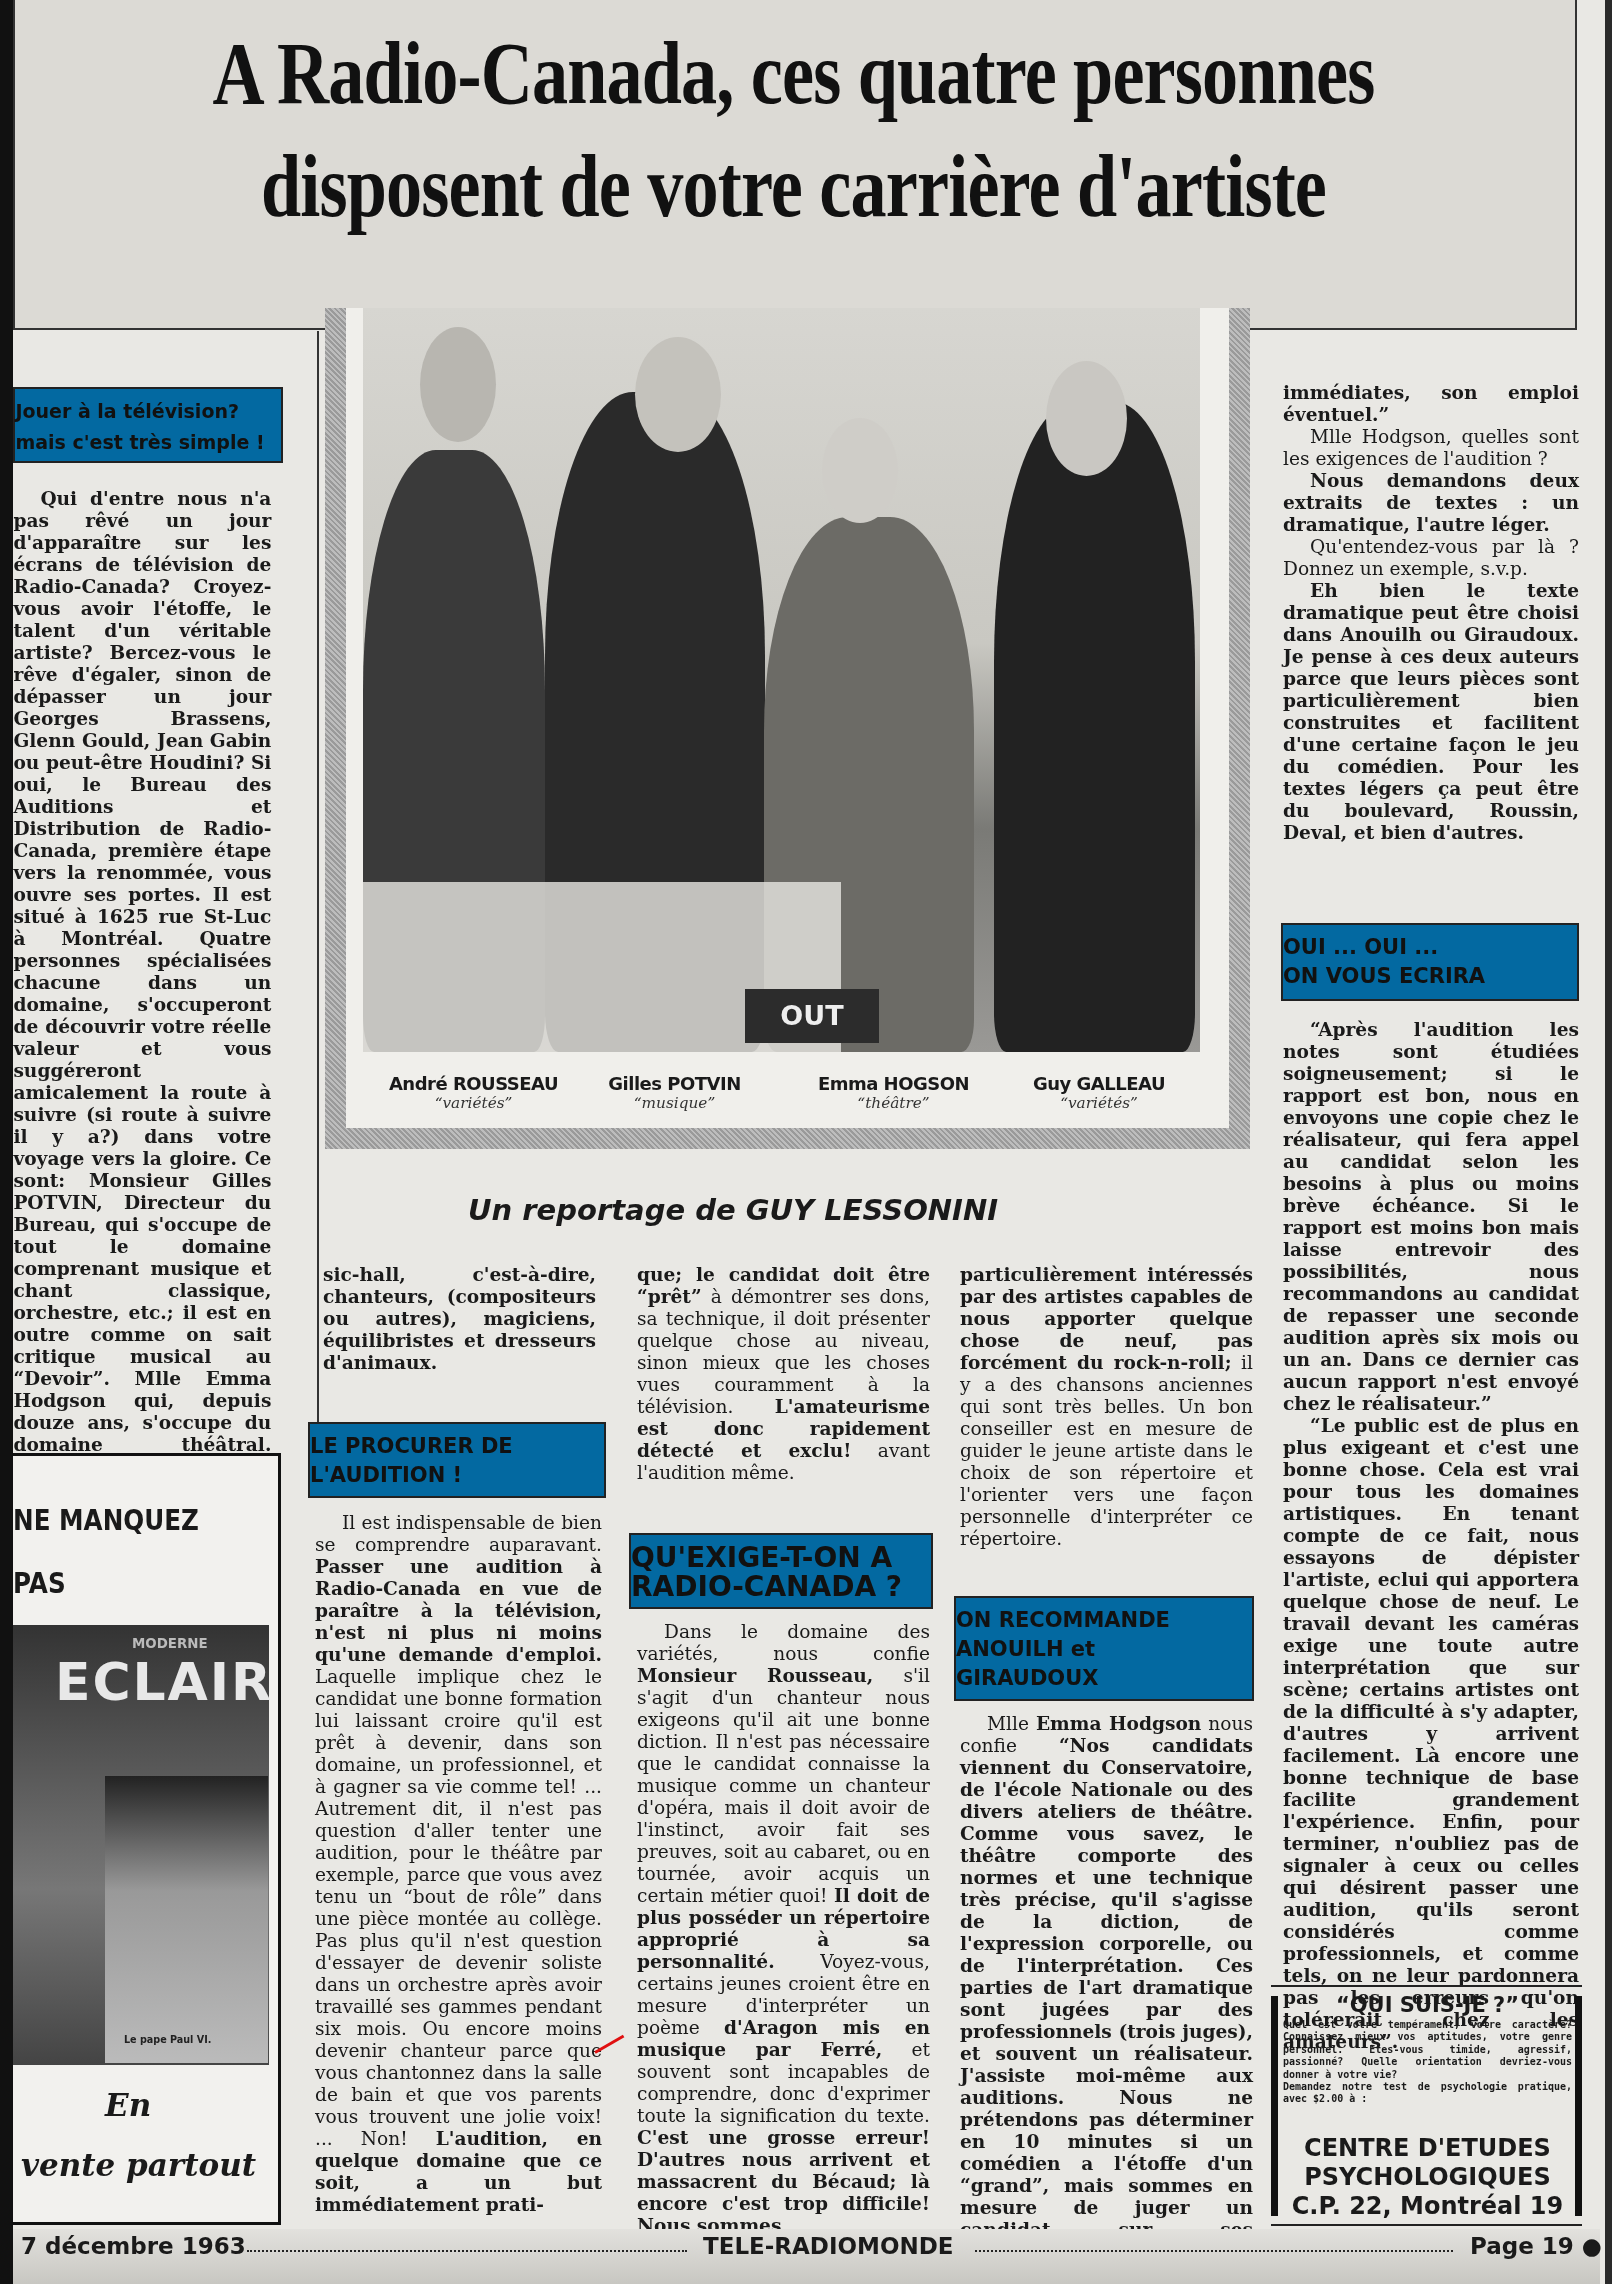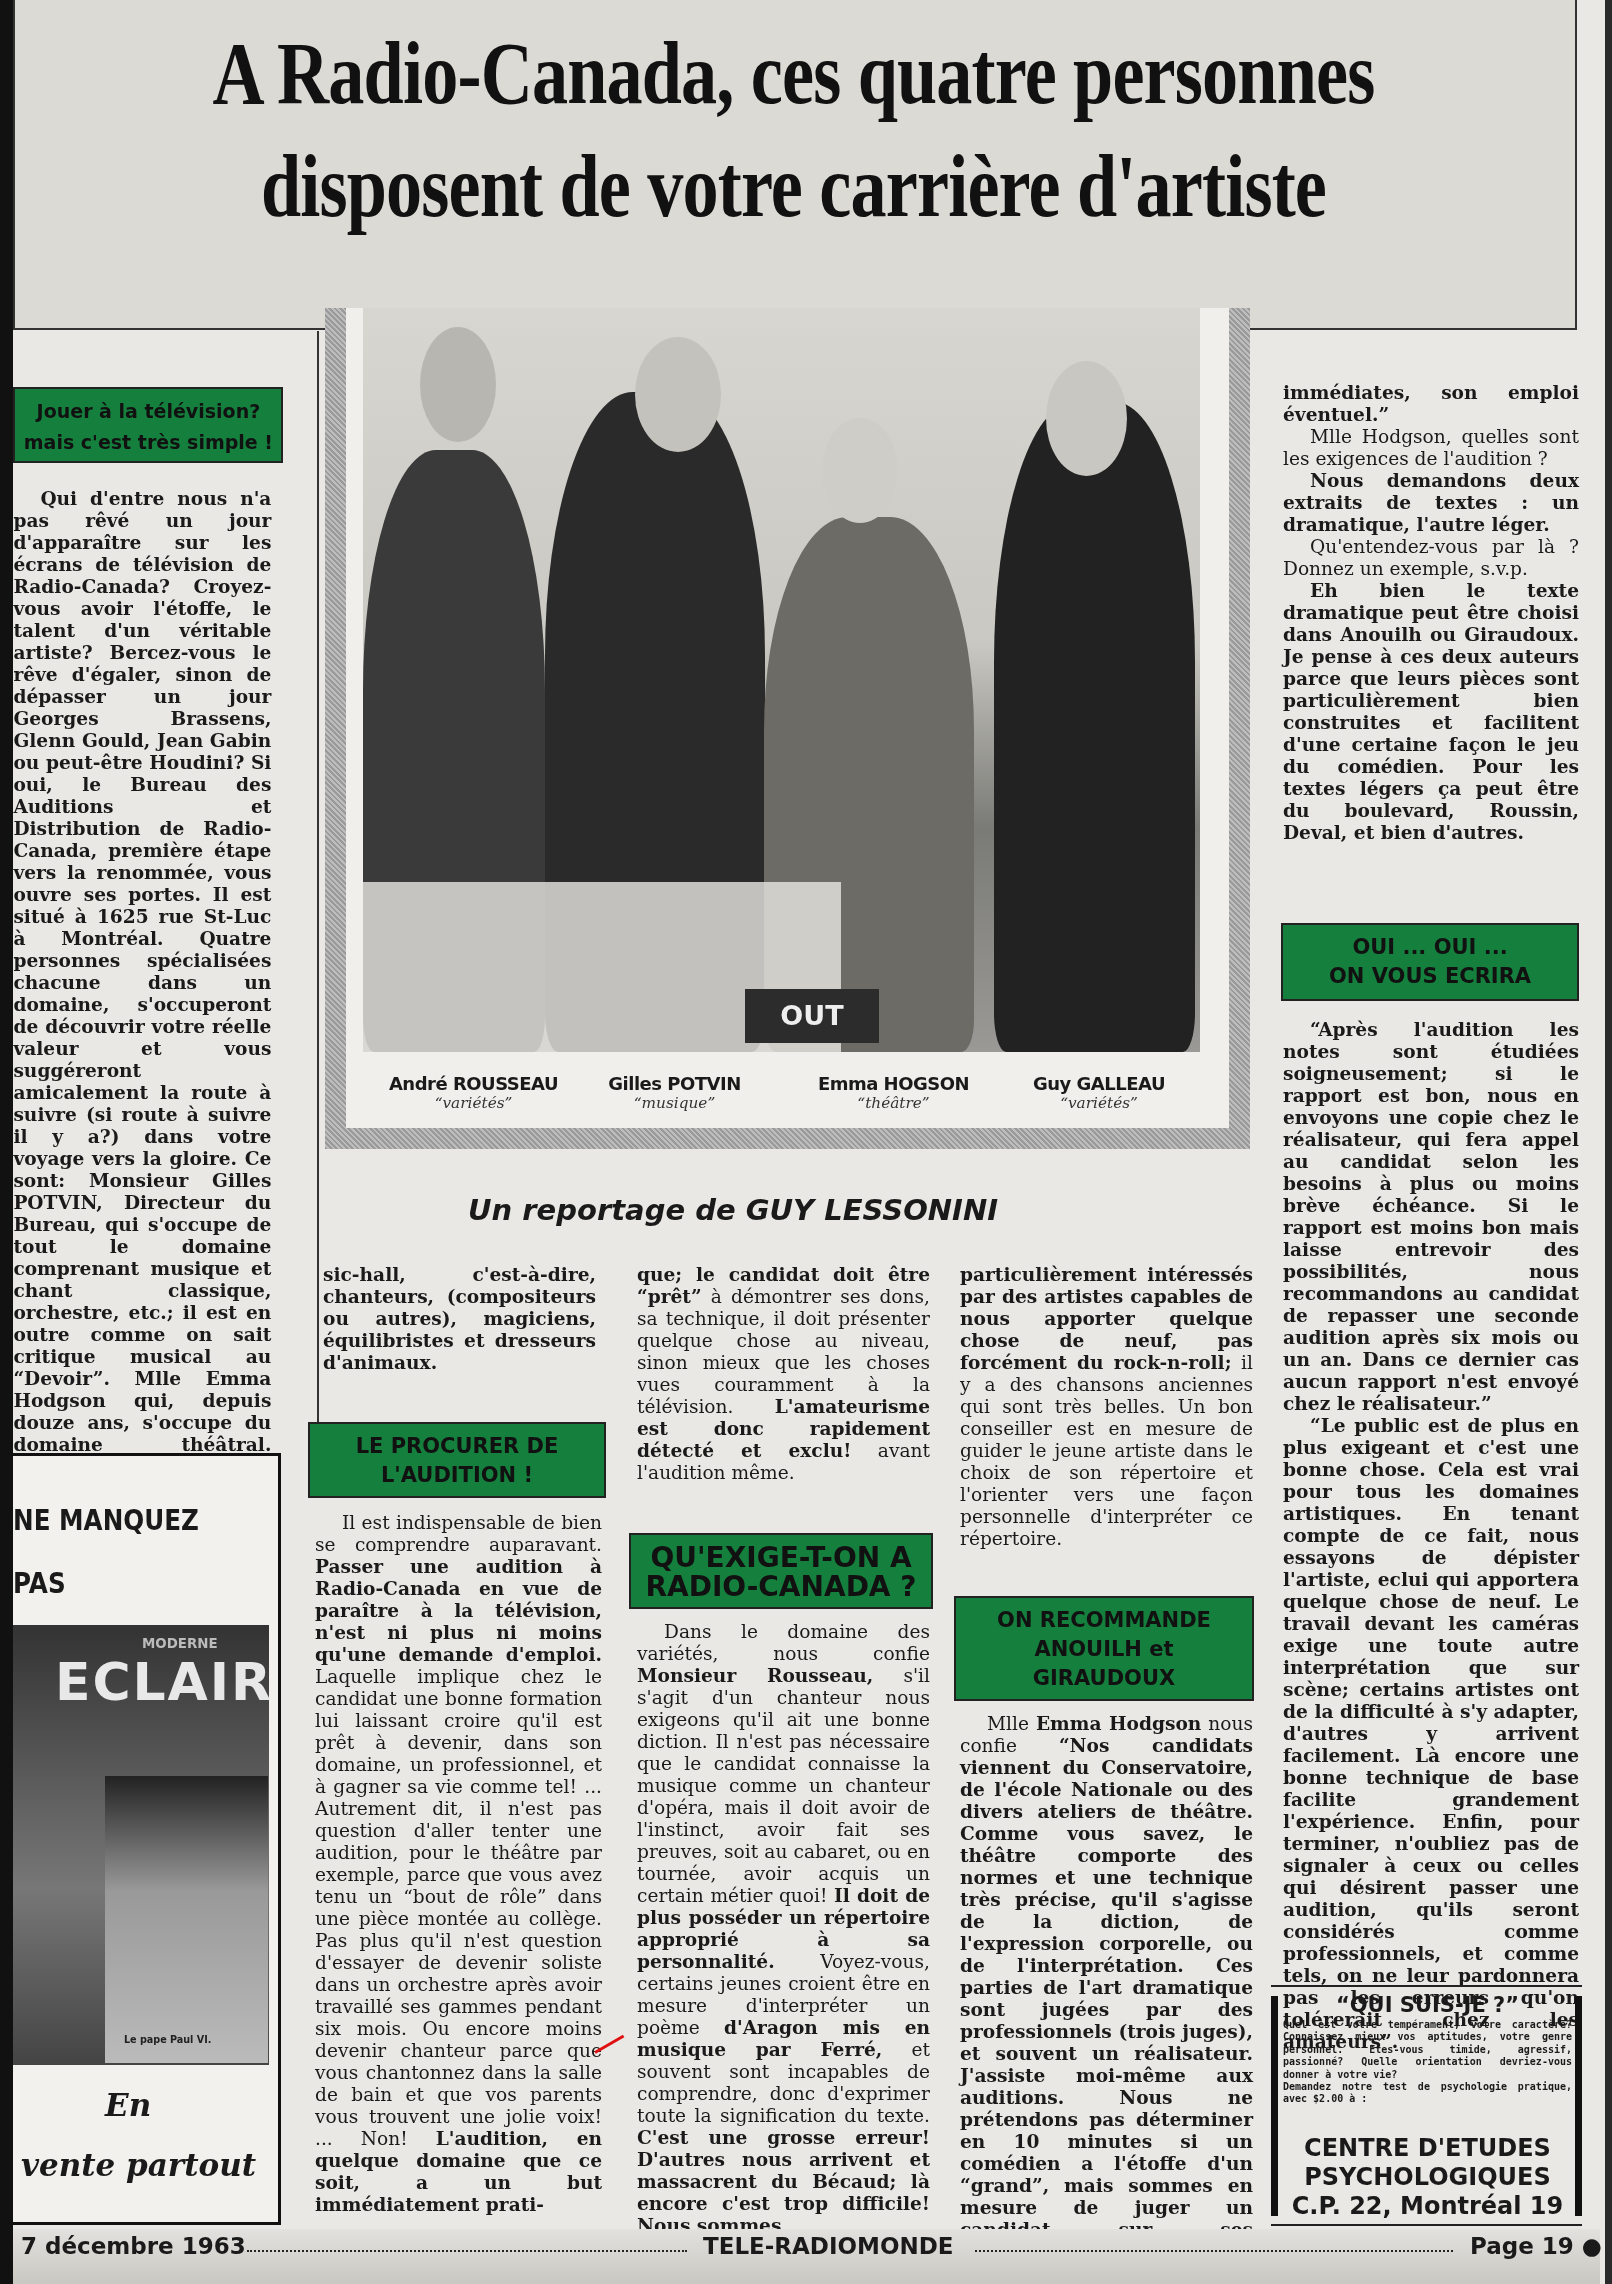--- a/index.html
+++ b/index.html
@@ -16,21 +16,21 @@
   .photo-frame{left:325px;top:308px;width:925px;height:841px;background:repeating-linear-gradient(45deg,#9a9a9a 0 1.9px,#bdbdbd 1.9px 3.8px);}
   .photo-inner{left:346px;top:308px;width:883px;height:820px;background:#f0efeb;}
   .photo{left:363px;top:308px;width:837px;height:744px;background:linear-gradient(180deg,#d7d6d1 0%,#c9c8c2 45%,#7a7a76 70%,#9a9996 100%);overflow:hidden;}
   .person{position:absolute;bottom:0;border-radius:40% 40% 6% 6%;}
   .head{position:absolute;border-radius:50%;}
   .caption{position:absolute;top:1061px;text-align:center;font-family:"DejaVu Sans","Liberation Sans",sans-serif;}
   .cap-name{font-weight:bold;font-size:18px;letter-spacing:-0.5px;margin-top:12px;}
   .cap-role{font-style:italic;font-family:"DejaVu Serif",serif;font-size:15.3px;color:#333;}
   .byline{left:468px;top:1193px;width:726px;font-family:"DejaVu Sans","Liberation Sans",sans-serif;font-weight:bold;font-style:italic;font-size:29px;}
   
-  .boxhead{position:absolute;border:2.9px solid #222;background:#15803d;box-sizing:border-box;text-align:center;
+  .boxhead{position:absolute;border:2.9px solid #222;background:#0369a1;box-sizing:border-box;text-align:left;
        font-family:"DejaVu Sans","Liberation Sans",sans-serif;font-weight:bold;color:#111;}
   .col{position:absolute;font-size:18.6px;line-height:22px;text-align:justify;hyphens:manual;}
   .col p{margin:0;}
   .b{font-weight:bold;}
   .ind{text-indent:27px;}
   .sidebar-frame{left:13.4px;top:331px;width:306px;height:1128px;border-right:2.9px solid #333;box-sizing:border-box;}
   .ad-left{left:13.4px;top:1453px;width:268px;height:772px;border:3.8px solid #111;border-left:none;background:#f2f1ee;box-sizing:border-box;}
   .ad-photo{left:13.4px;top:1625px;width:256px;height:440px;background:linear-gradient(180deg,#333 0%,#555 30%,#777 60%,#444 100%);}
   .eclair{left:55px;top:1652px;font-family:"DejaVu Sans",sans-serif;font-weight:bold;font-size:52px;color:#e8e8e8;letter-spacing:1.9px;}
   .pope{left:105px;top:1776px;width:163px;height:287px;background:linear-gradient(180deg,#222 0%,#999 40%,#bbb 100%);}
@@ -95,21 +95,21 @@
 <div class="col b" style="left:13.4px;top:488px;width:258px;">
   <p class="ind">Qui d'entre nous n'a pas rêvé un jour d'apparaître sur les écrans de télévision de Radio-Canada? Croyez-vous avoir l'étoffe, le talent d'un véritable artiste? Bercez-vous le rêve d'égaler, sinon de dépasser un jour Georges Brassens, Glenn Gould, Jean Gabin ou peut-être Houdini? Si oui, le Bureau des Auditions et Distribution de Radio-Canada, première étape vers la renommée, vous ouvre ses portes. Il est situé à 1625 rue St-Luc à Montréal. Quatre personnes spécialisées chacune dans un domaine, s'occuperont de découvrir votre réelle valeur et vous suggéreront amicalement la route à suivre (si route à suivre il y a?) dans votre voyage vers la gloire. Ce sont: Monsieur Gilles POTVIN, Directeur du Bureau, qui s'occupe de tout le domaine comprenant musique et chant classique, orchestre, etc.; il est en outre comme on sait critique musical au “Devoir”. Mlle Emma Hodgson qui, depuis douze ans, s'occupe du domaine théâtral. Messieurs André Rousseau et Guy Galleau, celui des variétés, englobant tout le mu-</p>
 </div>
 
 <div class="abs ad-left"></div>
 <div class="abs" style="left:13.4px;top:1489px;width:258px;font-family:'DejaVu Sans',sans-serif;font-weight:bold;font-size:29px;line-height:63px;transform:scaleX(0.85);transform-origin:left top;">
   <div>NE MANQUEZ PAS</div>
   <div>DE VOUS PROCURER</div>
 </div>
 <div class="abs ad-photo"></div>
-<div class="abs" style="left:142px;top:1636px;font-family:'DejaVu Sans',sans-serif;font-weight:bold;font-size:13.4px;color:#bbb;">MODERNE</div>
+<div class="abs" style="left:132px;top:1636px;font-family:'DejaVu Sans',sans-serif;font-weight:bold;font-size:13.4px;color:#bbb;">MODERNE</div>
 <div class="abs eclair">ECLAIR</div>
 <div class="abs pope"></div>
 <div class="abs" style="left:124px;top:2034px;font-family:'DejaVu Sans',sans-serif;font-size:9.6px;font-weight:bold;color:#222;">Le pape Paul VI.</div>
 <div class="abs" style="left:105px;top:2087px;font-style:italic;font-weight:bold;font-size:31px;">En</div>
 <div class="abs" style="left:21px;top:2147px;font-style:italic;font-weight:bold;font-size:31px;">vente partout</div>
 
 <div class="col b" style="left:323px;top:1264px;width:273px;">
   <p>sic-hall, c'est-à-dire, chanteurs, (compositeurs ou autres), magiciens, équilibristes et dresseurs d'animaux.</p>
 </div>
 <div class="boxhead" style="left:308px;top:1422px;width:298px;height:76px;font-size:21px;line-height:29px;padding-top:7.6px;">

